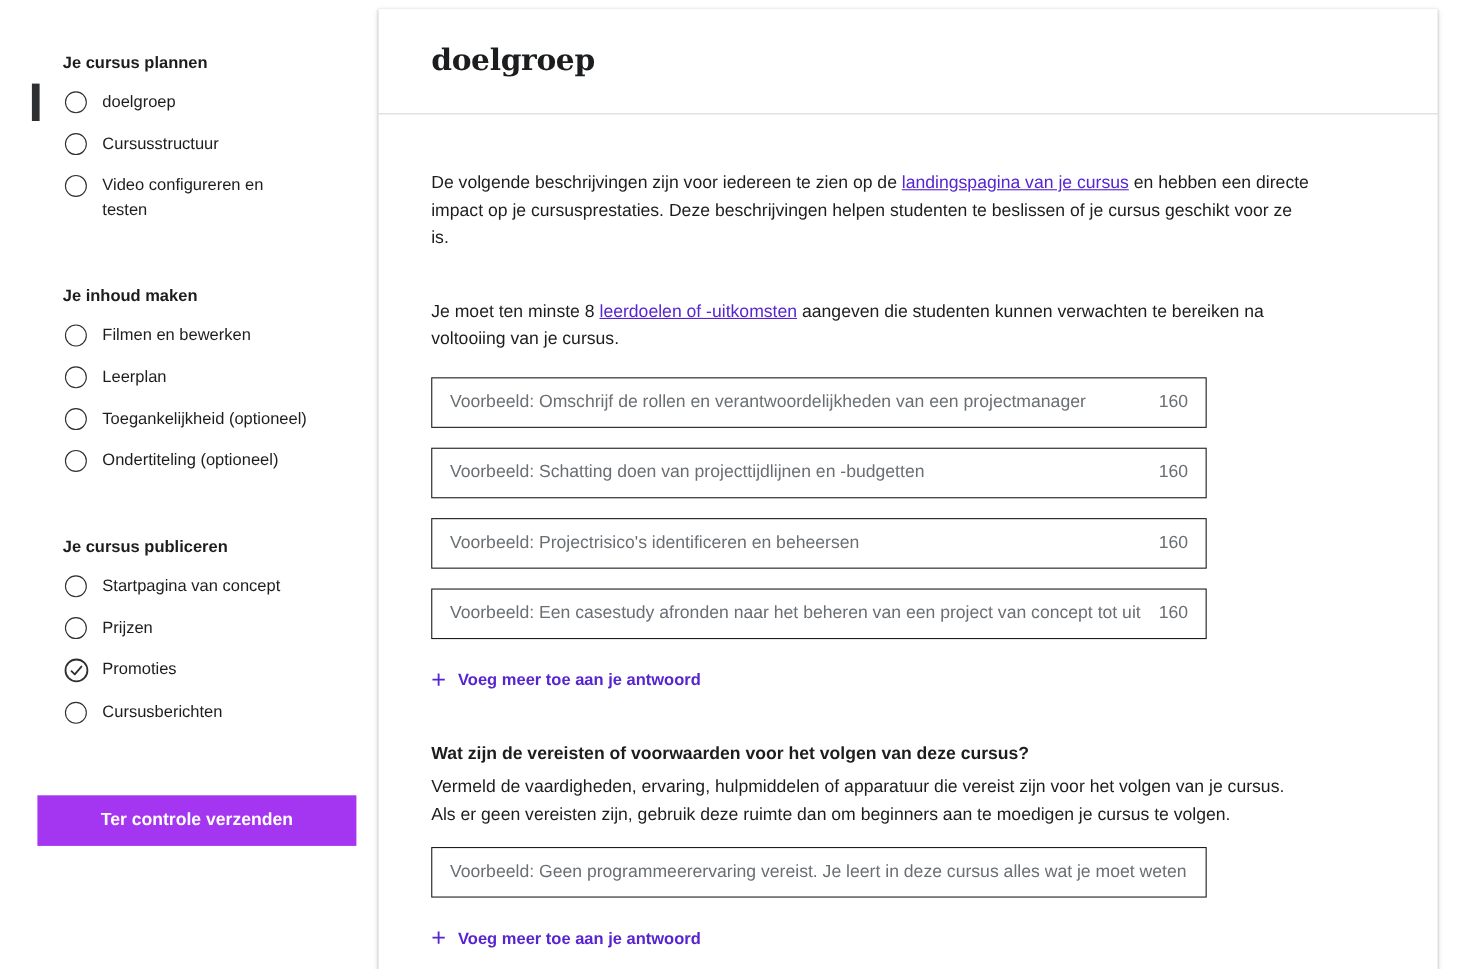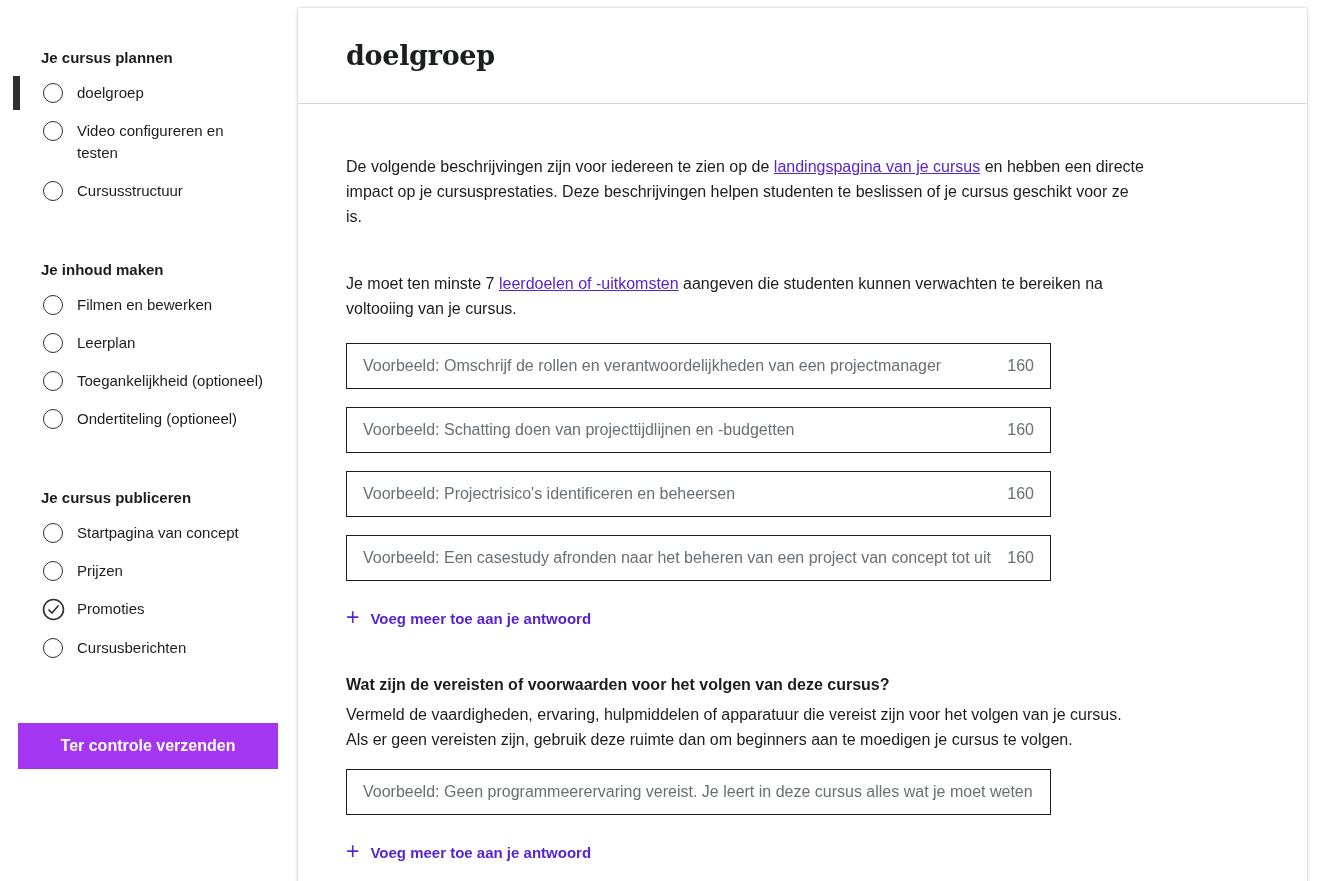--- a/index.html
+++ b/index.html
@@ -7,23 +7,24 @@
   body {
     font-family: "Liberation Sans", sans-serif;
     color: #1c1d1f;
     background: #ffffff;
     display: flex;
     align-items: flex-start;
   }
 
   
   .sidebar {
-    width: 298px;
+    width: 344px;
     flex-shrink: 0;
     padding-top: 48px;
+    padding-left: 16px;
   }
   .nav-section { margin-bottom: 50px; }
   .nav-section-title {
     font-size: 15px;
     font-weight: 700;
     padding: 0 24px 6px 41px;
     line-height: 20px;
   }
   .nav-item {
     position: relative;
@@ -180,26 +181,26 @@
     <div class="nav-section-title">Je cursus plannen</div>
 
     <div class="nav-item current">
       <span class="current-bar"></span>
       <span class="radio-circle"></span>
       <span class="nav-item-label">doelgroep</span>
     </div>
     <div class="nav-item">
 
       <span class="radio-circle"></span>
+      <span class="nav-item-label">Cursusstructuur</span>
+    </div>
+    <div class="nav-item">
+
+      <span class="radio-circle"></span>
       <span class="nav-item-label">Video configureren en testen</span>
-    </div>
-    <div class="nav-item">
-
-      <span class="radio-circle"></span>
-      <span class="nav-item-label">Cursusstructuur</span>
     </div>
   </div>
 
   <div class="nav-section">
     <div class="nav-section-title">Je inhoud maken</div>
 
     <div class="nav-item">
 
       <span class="radio-circle"></span>
       <span class="nav-item-label">Filmen en bewerken</span>
@@ -258,21 +259,21 @@
 
   <div class="card-header">
     <h1 class="page-title">doelgroep</h1>
   </div>
 
   <div class="card-body">
 
     <p class="body-text"><span>De volgende beschrijvingen zijn voor iedereen te zien op de </span><a class="text-link">landingspagina van je cursus</a><span> en hebben een directe impact op je cursusprestaties. Deze beschrijvingen helpen studenten te beslissen of je cursus geschikt voor ze is.</span></p>
 
     <section class="section-learn">
-      <p class="body-text"><span>Je moet ten minste 7 </span><a class="text-link">leerdoelen of -uitkomsten</a><span> aangeven die studenten kunnen verwachten te bereiken na voltooiing van je cursus.</span></p>
+      <p class="body-text"><span>Je moet ten minste 8 </span><a class="text-link">leerdoelen of -uitkomsten</a><span> aangeven die studenten kunnen verwachten te bereiken na voltooiing van je cursus.</span></p>
 
       <div class="inputs-group">
         <div class="text-input-box">
           <input type="text" placeholder="Voorbeeld: Omschrijf de rollen en verantwoordelijkheden van een projectmanager" style="">
           <span class="char-counter">160</span>
         </div>
         <div class="text-input-box">
           <input type="text" placeholder="Voorbeeld: Schatting doen van projecttijdlijnen en -budgetten" style="">
           <span class="char-counter">160</span>
         </div>

